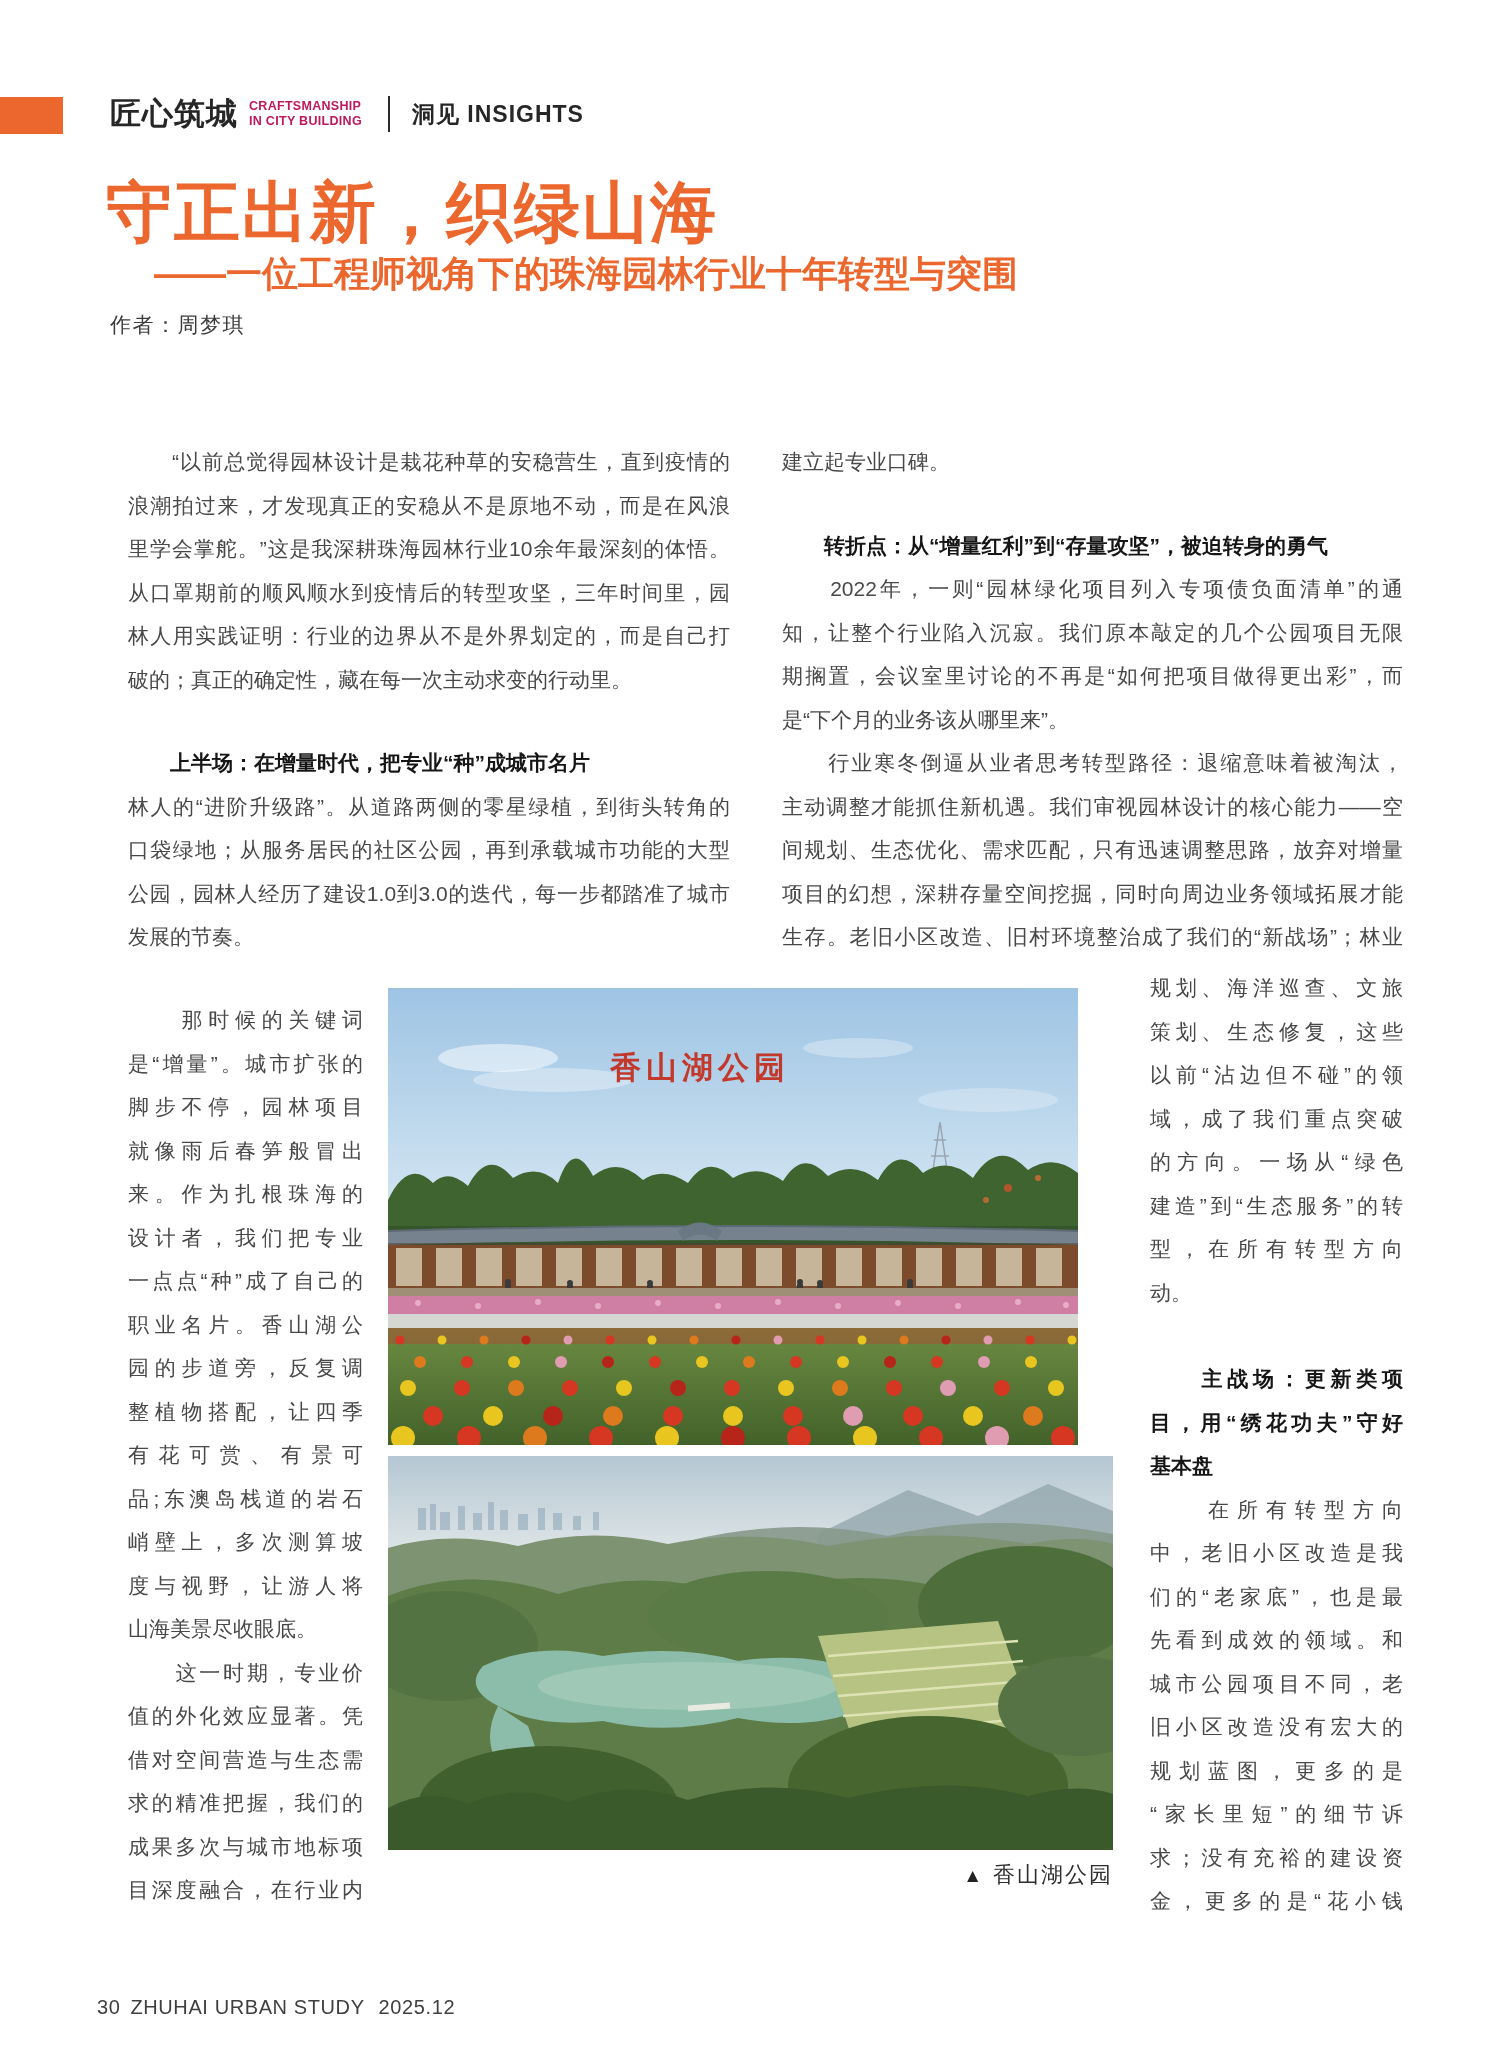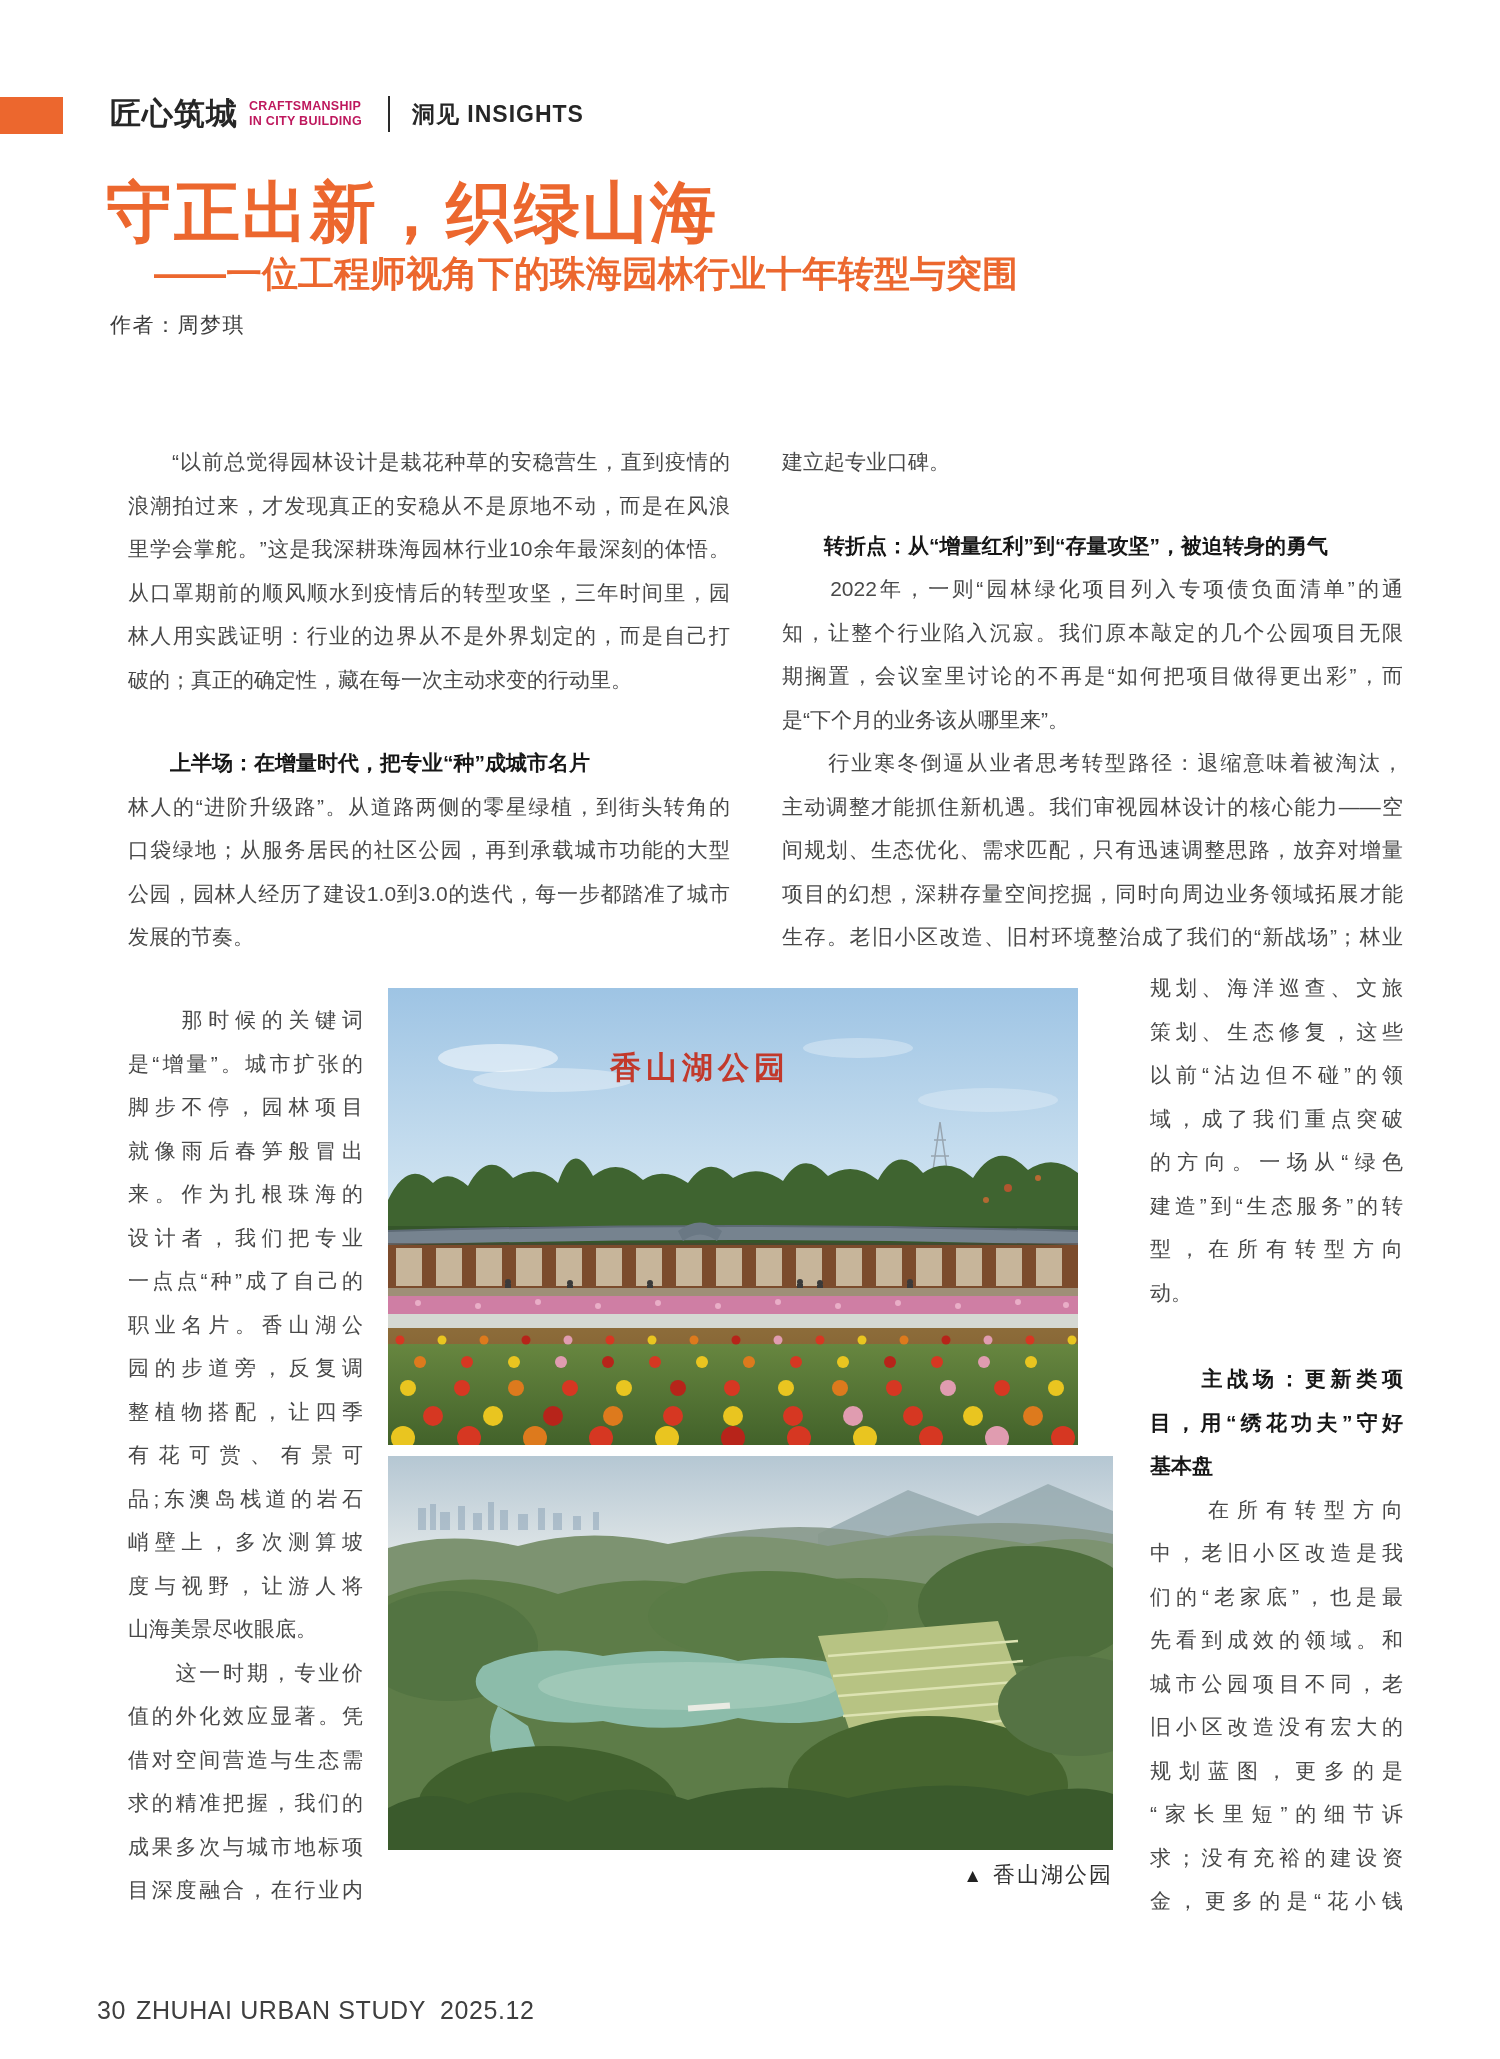--- a/index.html
+++ b/index.html
@@ -38,21 +38,21 @@
 
   
   figure.photo{position:absolute;margin:0;line-height:0;}
   #photo1{left:388px;top:988px;width:690px;height:457px;}
   #photo2{left:388px;top:1456px;width:725px;height:394px;}
   #caption{left:388px;top:1858px;width:725px;text-align:right;font-size:22px;
            color:#2f2f2f;letter-spacing:2px;line-height:34px;}
   #caption .tri{font-size:19px;margin-right:9px;color:#222;}
 
   
-  #footer{left:97px;top:1996px;font-size:25px;color:#3f3f3f;letter-spacing:.6px;}
+  #footer{left:97px;top:1996px;font-size:20px;color:#3f3f3f;letter-spacing:.6px;}
   #footer .num{margin-right:10px;}
   #footer .issue{margin-left:14px;}
 </style>
 </head>
 <body style="--accent: #EC672E;">
 
 <div class="abs" id="accent-block"></div>
 <header class="abs" id="masthead">
   <span class="brand-cn">匠心筑城</span>
   <span class="brand-en">

